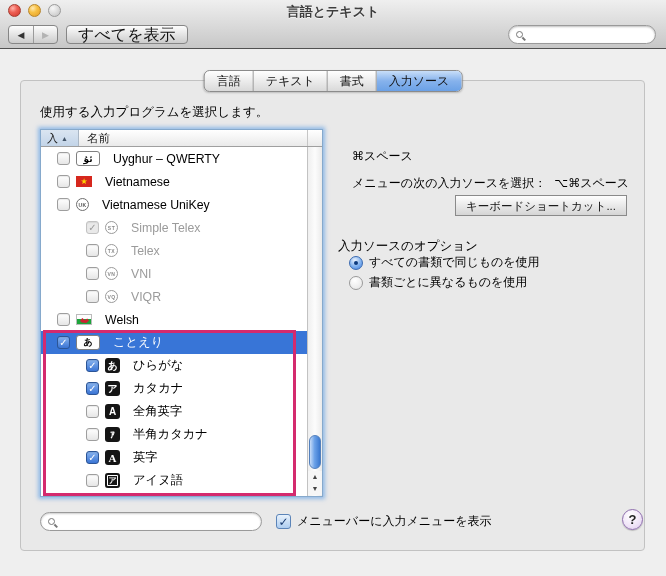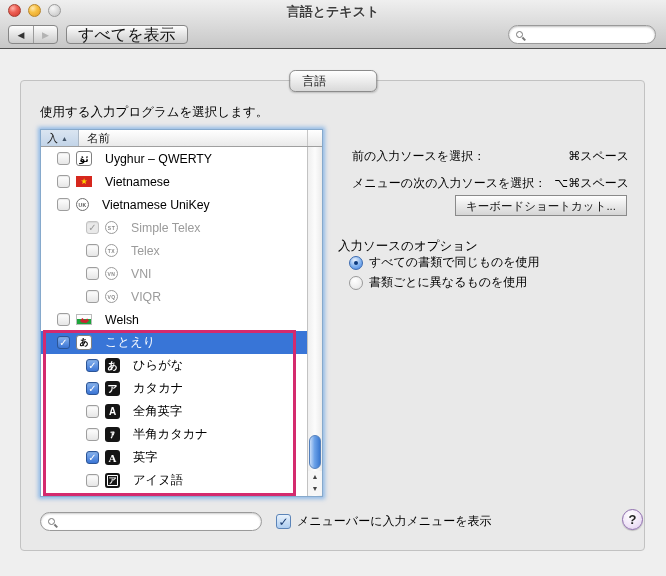--- a/index.html
+++ b/index.html
@@ -31,21 +31,21 @@
   .mag::after{content:"";position:absolute;width:4px;height:1.5px;background:#777;
     transform:rotate(45deg);right:-4px;bottom:-2px;}
   .tsearch input,.fsearch input{border:none;outline:none;background:transparent;flex:1;
     font-size:11px;min-width:0;padding:0 6px;font-family:inherit;}
 
   
   .panel{position:absolute;left:20px;top:80px;width:625px;height:471px;background:#e9e9e9;
     border:1px solid #c2c2c2;border-radius:4px;}
   .tabs{position:absolute;top:70px;left:50%;transform:translateX(-50%);display:flex;height:22px;
     border:1px solid #8b8b8b;border-radius:6px;overflow:hidden;
-    background:linear-gradient(#ffffff,#d9d9d9);box-shadow:0 1px 2px rgba(0,0,0,.2);z-index:5;flex-direction:column;}
+    background:linear-gradient(#ffffff,#d9d9d9);box-shadow:0 1px 2px rgba(0,0,0,.2);z-index:5;}
   .tab{padding:0 12px;line-height:21px;font-size:12px;color:#111;border-left:1px solid #9c9c9c;}
   .tab:first-child{border-left:none;}
   .tab.selected{background:linear-gradient(#c8def8,#86b2ec 50%,#6ba1e6);}
 
   .instruction{position:absolute;left:40px;top:104px;font-size:12.5px;color:#000;}
 
   
   .list{position:absolute;left:40px;top:129px;width:283px;height:368px;background:#fff;
     border:1px solid #86a9cc;box-shadow:0 0 4px 2px rgba(116,169,230,.75);}
   .lhead{height:17px;display:flex;border-bottom:1px solid #9f9f9f;
@@ -61,21 +61,21 @@
   .lrow.sel{background:#3875d7;}
   .lrow.sel .rname{color:#fff;}
   .rname{font-size:12.3px;color:#000;margin-left:13px;white-space:nowrap;}
   .rdis .rname{color:#9b9b9b;}
   .cb{flex:none;width:13px;height:13px;border:1px solid #9e9e9e;border-radius:3px;
     background:linear-gradient(#ffffff,#e6e6e6);font-size:10px;line-height:12px;text-align:center;
     color:#fff;box-shadow:inset 0 1px 1px rgba(0,0,0,.08);font-weight:bold;}
   .cb.on{background:linear-gradient(#87b3ee,#3a74d4);border-color:#2c5596;}
   .cb.on.dis{background:#e9e9e9;border-color:#c2c2c2;color:#9a9a9a;}
   .ric{flex:none;display:flex;align-items:center;justify-content:center;margin-left:6px;}
-  .light-square{width:16px;height:15px;background:#fff;border:1px solid #808080;border-radius:3px;
+  .light-square{width:24px;height:15px;background:#fff;border:1px solid #808080;border-radius:3px;
     color:#000;font-size:9px;font-weight:bold;}
   .dark-square,.dark-square-serif,.dark-square-narrow,.dark-square-outline{width:15px;height:15px;
     background:#151515;border-radius:3px;color:#fff;font-size:10px;font-weight:bold;}
   .dark-square-serif{font-family:"Liberation Serif","DejaVu Serif",serif;font-size:11px;}
   .dark-square-narrow{font-size:9px;}
   .dark-square-outline{box-shadow:inset 0 0 0 2px #151515, inset 0 0 0 3px #fff;font-size:8px;}
   .flag-vietnam{width:16px;height:11px;background:#d6271d;color:#ffd400;font-size:8px;line-height:11px;}
   .flag-welsh{width:16px;height:11px;background:linear-gradient(#fdfdfd 0 50%,#1ca53b 50% 100%);
     position:relative;border:0.5px solid #bbb;}
   .flag-welsh::after{content:"";position:absolute;left:3px;top:3px;width:9px;height:5px;background:#cf2030;
@@ -255,21 +255,20 @@
     <div class="scrollbar">
       <span class="thumb"></span>
       <span class="sarrow up">▲</span>
       <span class="sarrow down">▼</span>
     </div>
   </div>
 
   <div class="annotation"></div>
 
   <div class="sc-row r1">
-    <span>前の入力ソースを選択：</span>
     <span>⌘スペース</span>
   </div>
   <div class="sc-row r2">
     <span>メニューの次の入力ソースを選択：</span>
     <span>⌥⌘スペース</span>
   </div>
   <div class="kb-button">キーボードショートカット...</div>
 
   <div class="opt-title">入力ソースのオプション</div>
   <div class="radio-row rr1">

